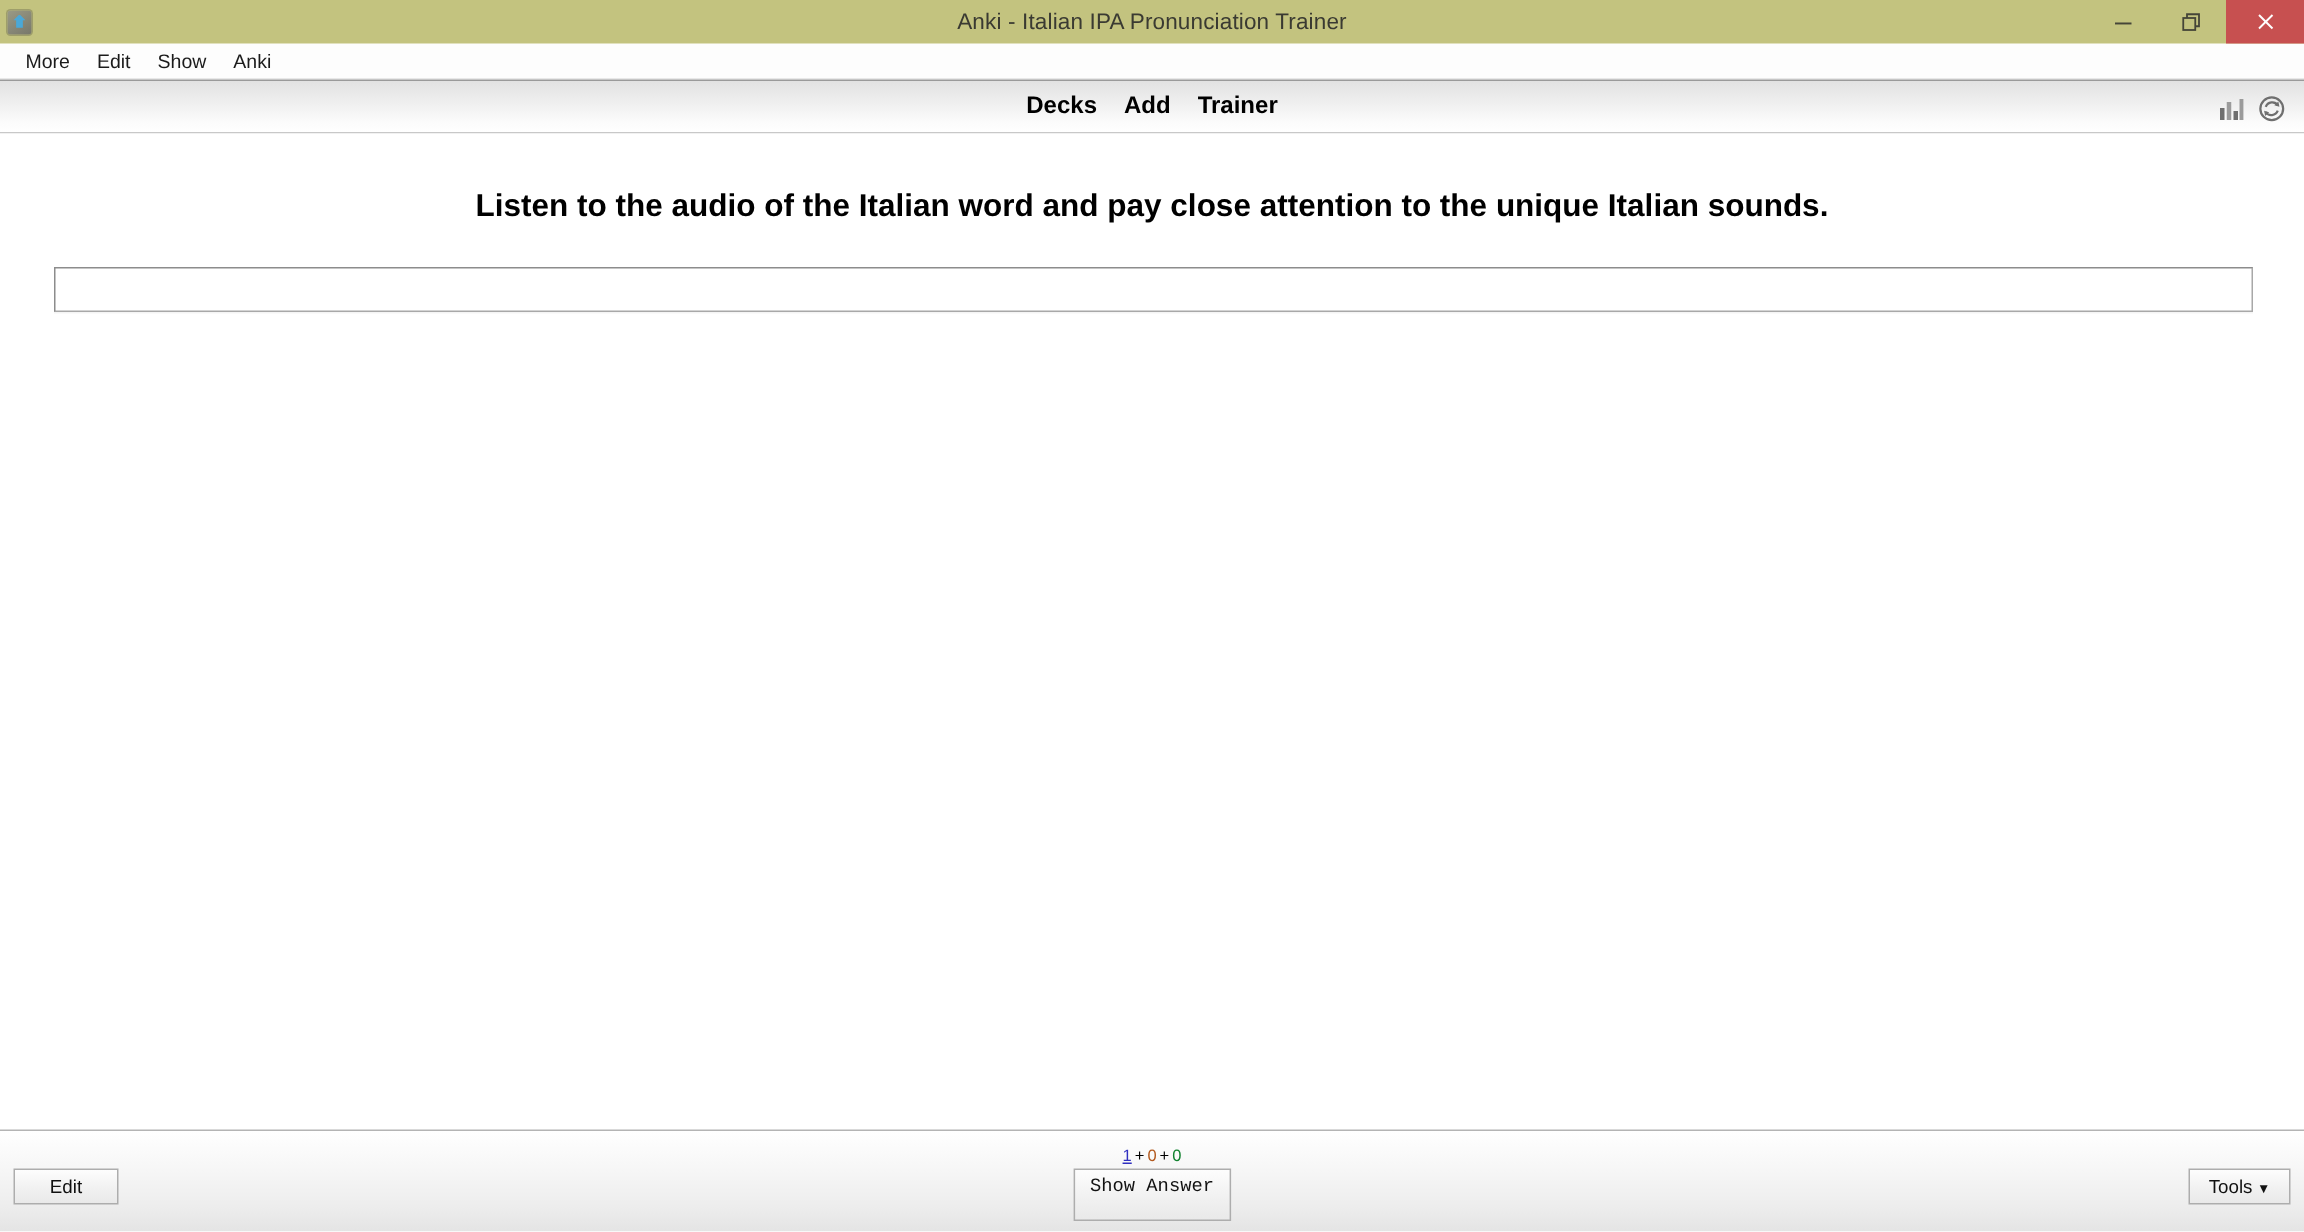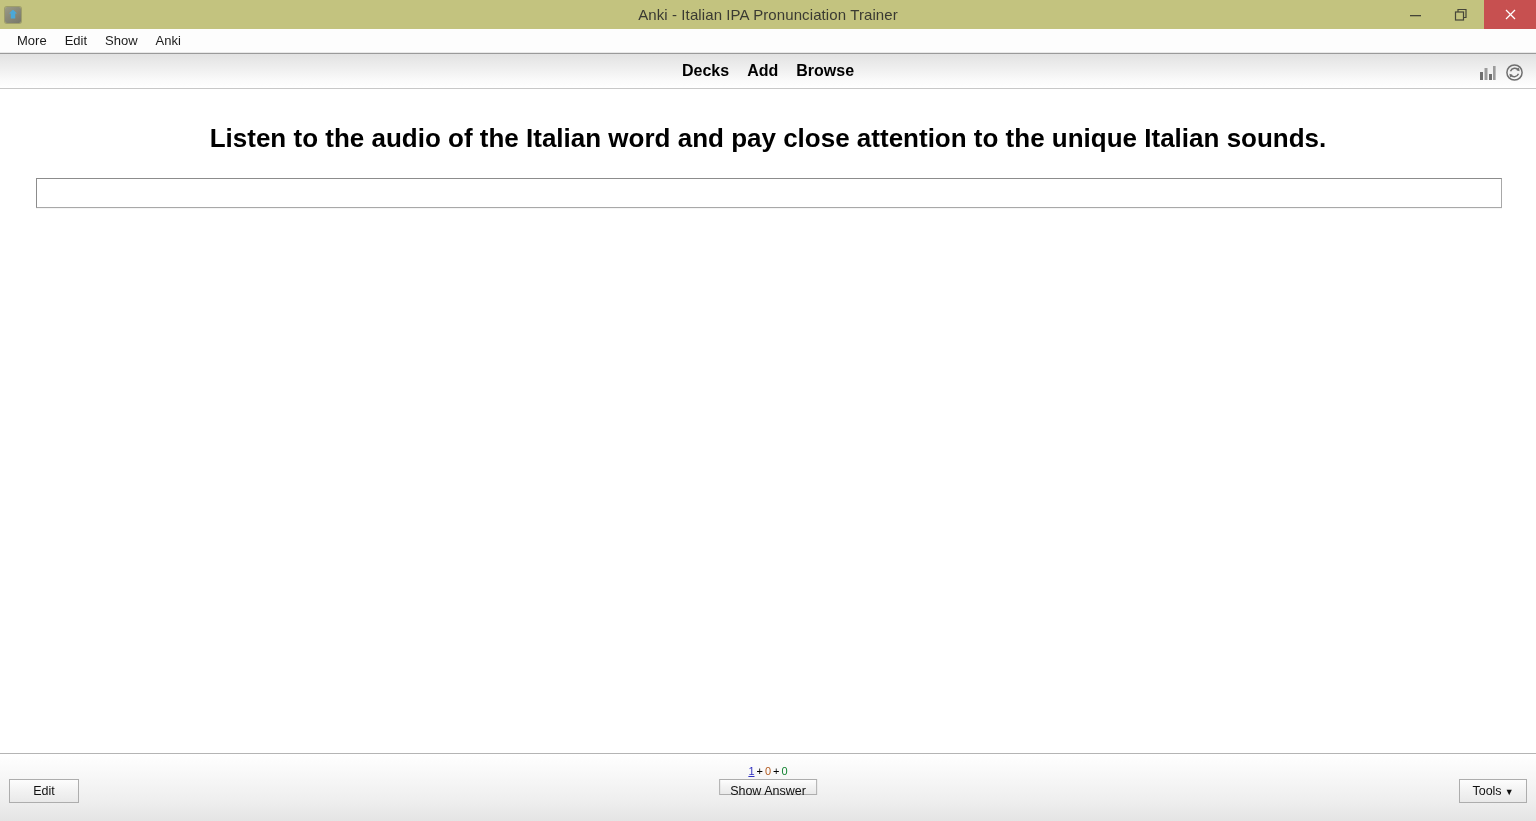--- a/index.html
+++ b/index.html
@@ -135,21 +135,21 @@
 
   
   .content {
     flex: 1 1 auto;
     background: #ffffff;
     position: relative;
     overflow: hidden;
   }
   .question {
     text-align: center;
-    font-size: 26px;
+    font-size: 21px;
     font-weight: bold;
     color: #000000;
     line-height: 30px;
     margin-top: 34px;
     font-family: "Liberation Sans", sans-serif;
   }
   .answer-wrap {
     margin-top: 25px;
     padding: 0 34px 0 36px;
   }
@@ -214,21 +214,22 @@
     top: 25px;
     width: 70px;
     height: 24px;
   }
   .btn-show {
     position: absolute;
     left: 50%;
     transform: translateX(-50%);
     top: 25px;
     min-width: 88px;
-    height: 16px;
+    height: 35px;
+    font-family: Liberation Mono, monospace;
   }
   .btn-more {
     position: absolute;
     right: 9px;
     top: 25px;
     width: 68px;
     height: 24px;
   }
   .caret-down { font-size: 9px; margin-left: 3px; }
 </style>
@@ -265,21 +266,21 @@
     <div class="menu-item">More</div>
     <div class="menu-item">Edit</div>
     <div class="menu-item">Show</div>
     <div class="menu-item">Anki</div>
   </div>
 
   <div class="toolbar">
     <div class="nav-links">
       <span class="nav-link">Decks</span>
       <span class="nav-link">Add</span>
-      <span class="nav-link">Browse</span>
+      <span class="nav-link">Trainer</span>
     </div>
     <div class="toolbar-icons">
       <span>
         <svg class="ticon" viewBox="0 0 19 19">
           <rect x="2" y="9" width="3" height="8" fill="#6f6f6f"></rect>
           <rect x="6.5" y="5" width="3" height="12" fill="#9b9b9b"></rect>
           <rect x="11" y="11" width="3" height="6" fill="#6f6f6f"></rect>
           <rect x="15" y="3" width="2.6" height="14" fill="#9b9b9b"></rect>
         </svg>
       </span>

